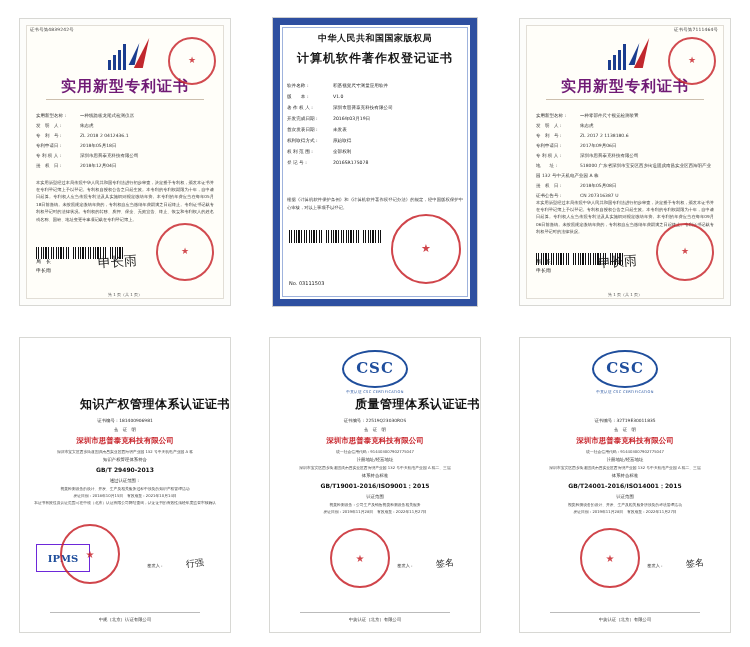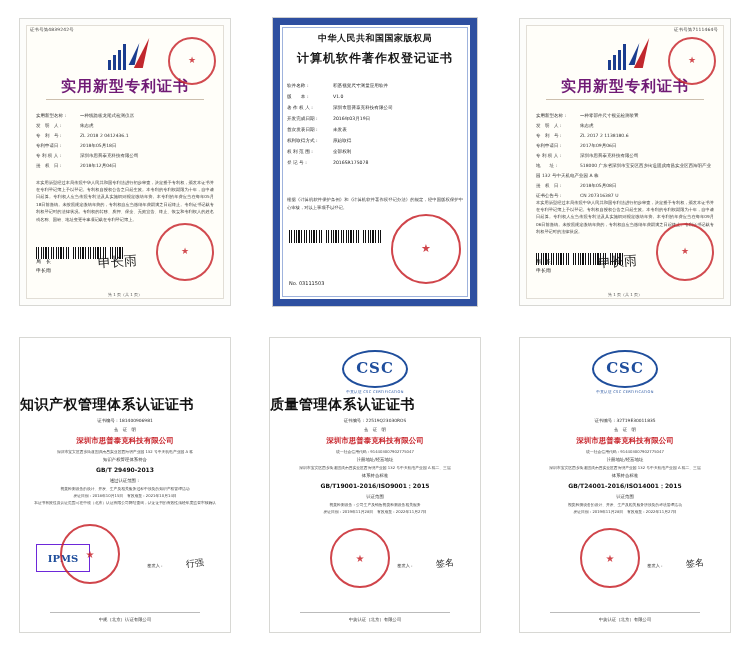--- a/index.html
+++ b/index.html
@@ -213,23 +213,23 @@
     border-radius: 50%;
     width: 62px; height: 34px;
     line-height: 32px;
     font-family: "DejaVu Serif", "Liberation Serif", serif;
     font-weight: bold; font-size: 15px; color: #1f4e9c;
     letter-spacing: 1px;
   }
   .i-logo .sub { font-size: 3.6px; color: #1f4e9c; margin-top: 2px; letter-spacing: .3px; }
   .i-title {
     position: absolute; top: 58px; left: 0; right: 0;
-    text-align: left;
-    font-family: "DejaVu Serif", "Liberation Serif", serif;
-    font-size: 14px; font-weight: bold; color: #111;
+    text-align: right;
+    font-family: "DejaVu Serif", "Liberation Serif", serif;
+    font-size: 12px; font-weight: bold; color: #111;
     letter-spacing: .5px;
   }
   .i-lines {
     position: absolute; left: 12px; right: 12px; top: 78px;
     text-align: center;
   }
   .i-line { font-size: 4.4px; line-height: 9px; color: #2a2a2a; }
   .i-company {
     font-size: 7.5px; font-weight: bold; color: #c8252c;
     line-height: 14px; font-family: "DejaVu Serif", "Liberation Serif", serif;

